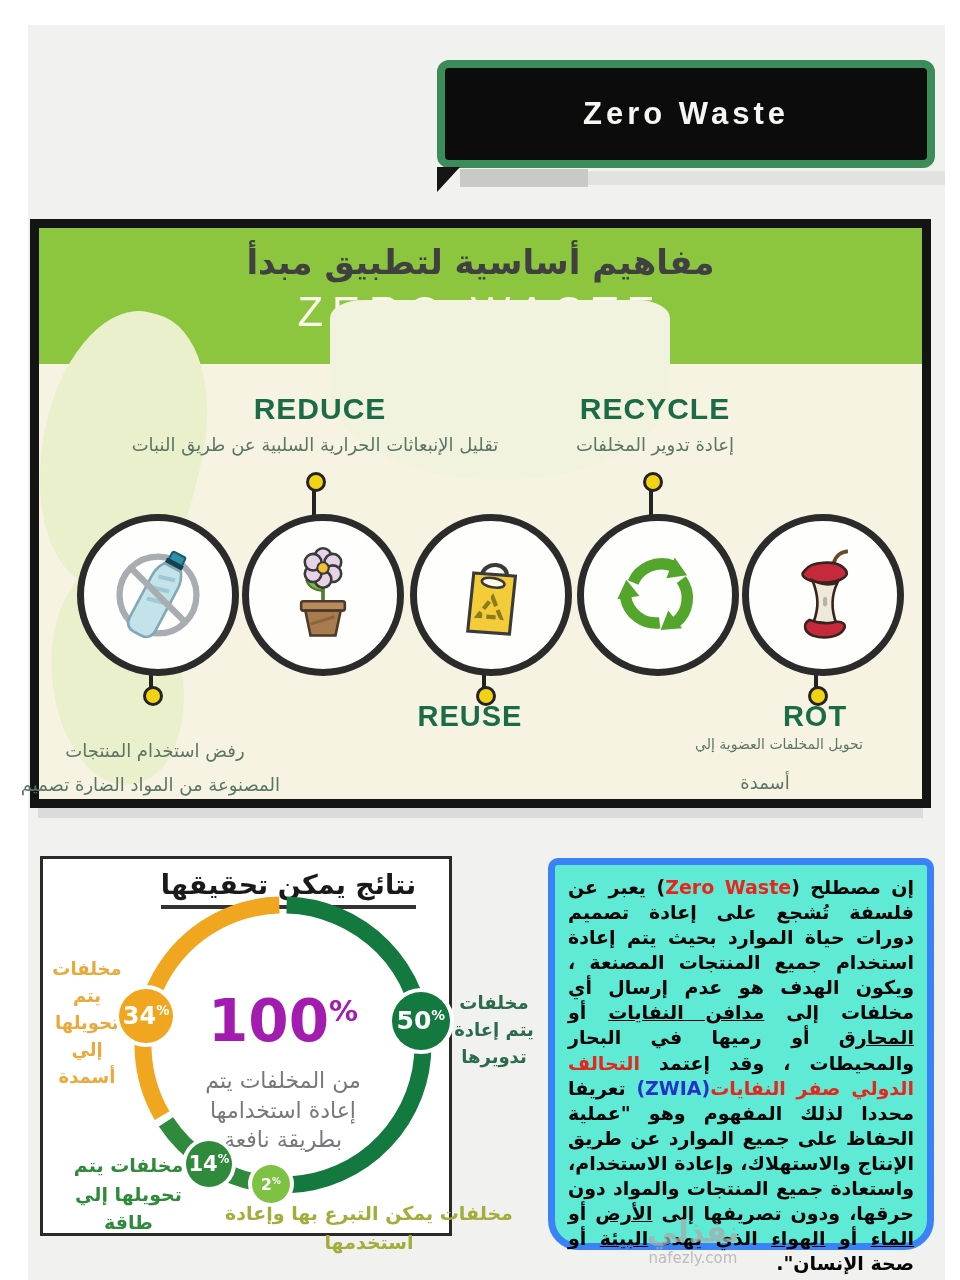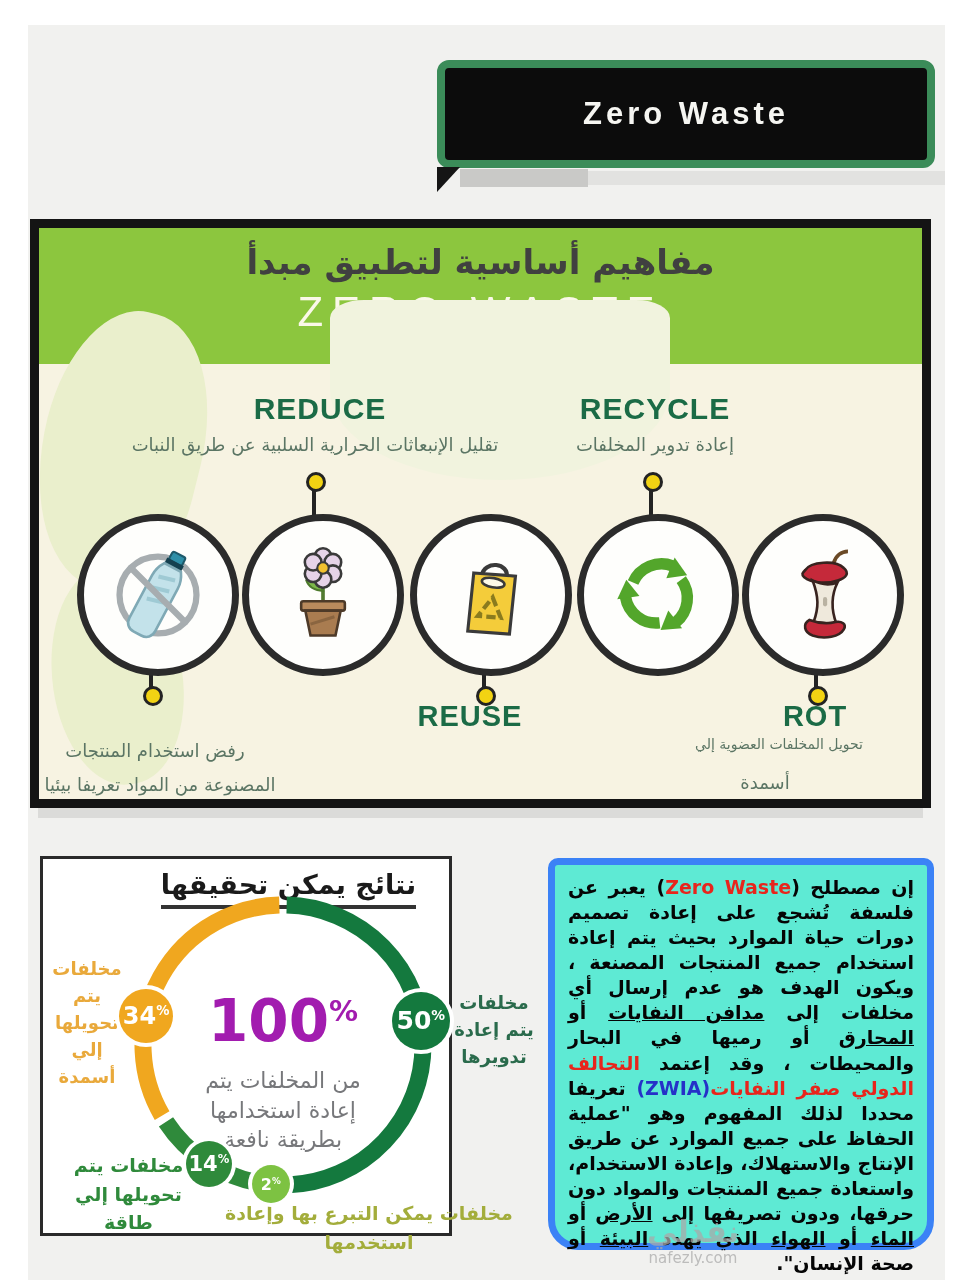--- a/index.html
+++ b/index.html
@@ -174,21 +174,21 @@
     <svg viewBox="0 0 100 100">
       <path d="M60 20 C62 12 68 8 74 8" fill="none" stroke="#6B4A26" stroke-width="3.5"></path>
       <path d="M33 26 C38 18 62 16 70 24 C76 29 72 34 64 36 C52 40 38 38 32 33 C29 30 30 29 33 26 Z" fill="#C5293A" stroke="#38231F" stroke-width="2.5"></path>
       <path d="M40 36 C46 52 46 62 41 76 L63 78 C57 62 58 50 64 38 C56 41 48 40 40 36 Z" fill="#EFE9DC" stroke="#38231F" stroke-width="2.5"></path>
       <rect x="50" y="52" width="4" height="9" rx="2" fill="#B9B2A2"></rect>
       <path d="M37 74 C30 78 32 86 40 89 C52 93 66 90 70 83 C73 78 68 75 62 76 C54 78 45 77 37 74 Z" fill="#C5293A" stroke="#38231F" stroke-width="2.5"></path>
     </svg>
   </div>
 
   <div class="abs ar-desc desc-refuse1" lang="ar">رفض استخدام المنتجات</div>
-  <div class="abs ar-desc desc-refuse2" lang="ar">المصنوعة من المواد تعريفا بيئيا</div>
+  <div class="abs ar-desc desc-refuse2" lang="ar">المصنوعة من المواد الضارة تصميم</div>
   <div class="abs en-head lbl-reuse">REUSE</div>
   <div class="abs en-head lbl-rot">ROT</div>
   <div class="abs ar-desc desc-rot1" lang="ar">تحويل المخلفات العضوية إلي</div>
   <div class="abs ar-desc desc-rot2" lang="ar">أسمدة</div>
 
   <div class="abs chart-box">
     <div class="abs chart-title-wrap">
       <span class="chart-title" lang="ar">نتائج يمكن تحقيقها</span>
     </div>
     <svg id="donut-svg" class="abs" width="491" height="374" viewBox="0 0 491 374">

